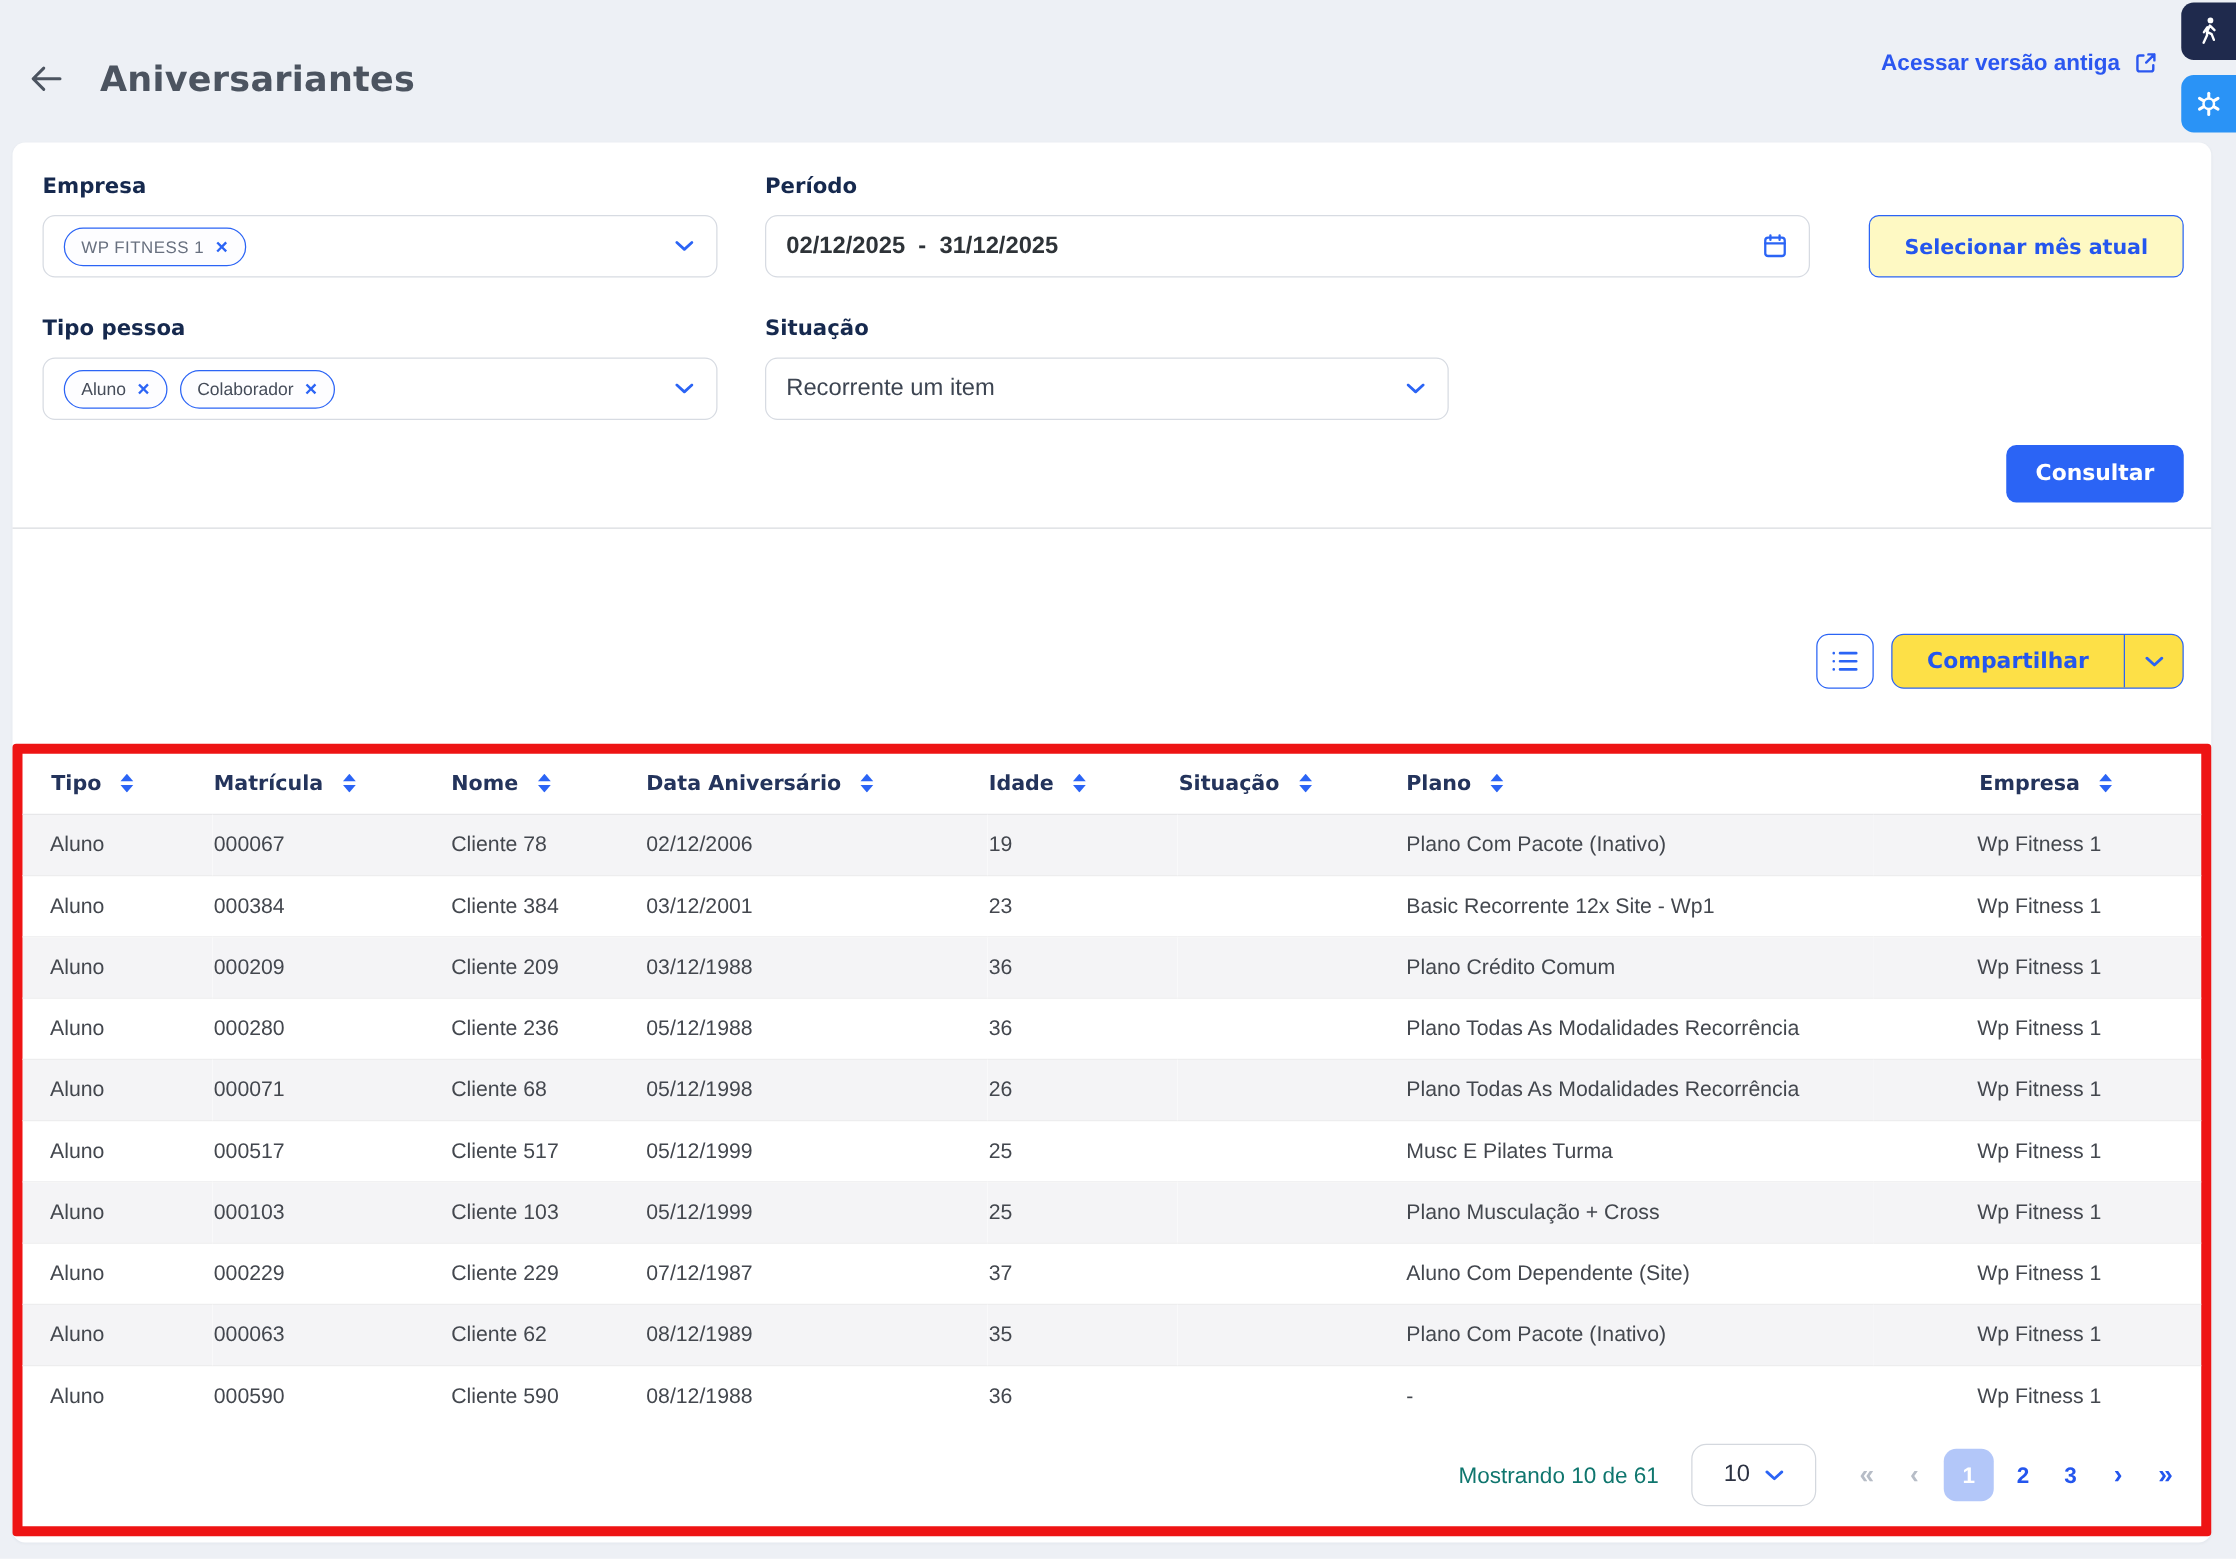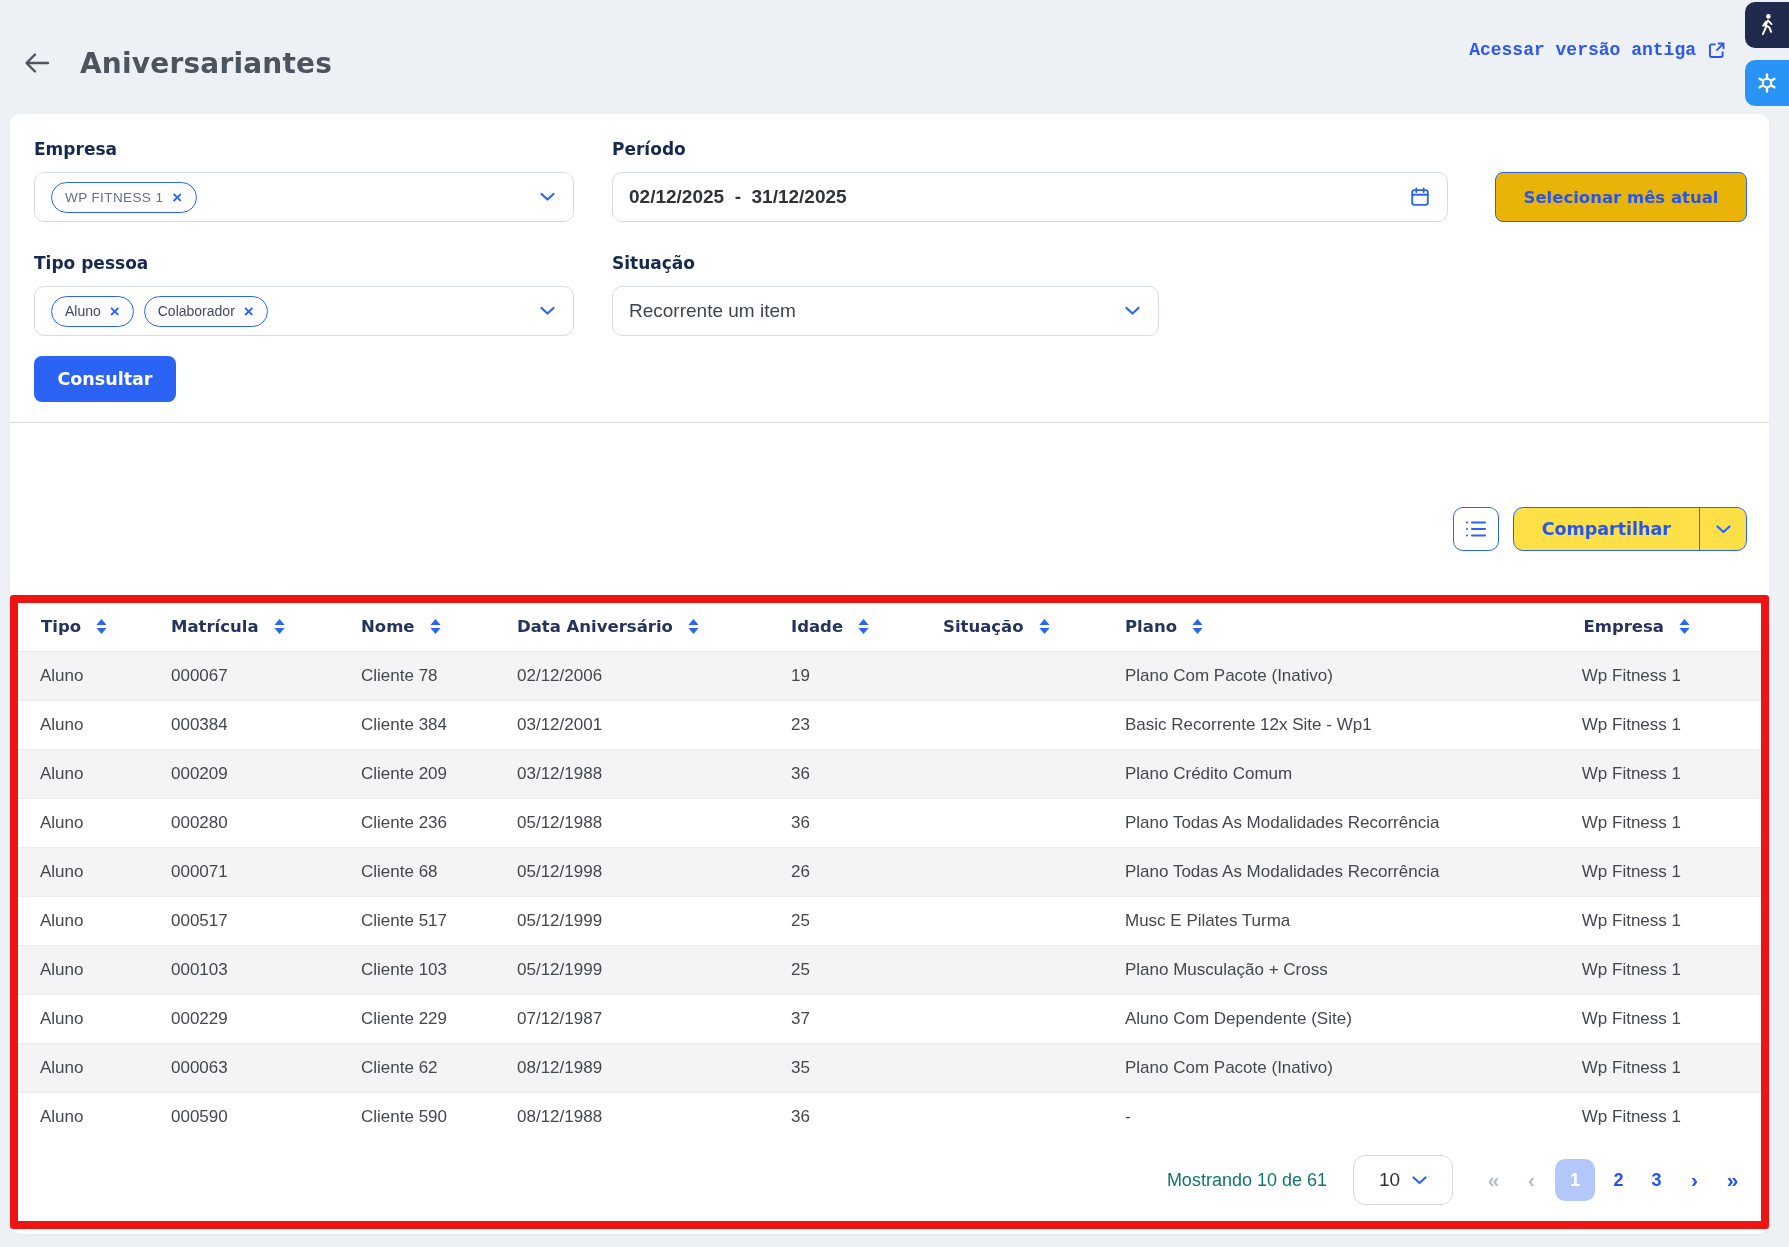--- a/index.html
+++ b/index.html
@@ -14,21 +14,21 @@
 
   
   .topbar { display:flex; align-items:center; height:114px; padding:12px 28px 0 20px; }
   .back-btn { width:34px; height:34px; display:flex; align-items:center; justify-content:center; }
   .page-title {
     margin:0 0 0 26px; font-family:"DejaVu Sans", sans-serif;
     font-size:28px; font-weight:600; color:#4c5460; letter-spacing:.2px;
   }
   .old-link {
     position:absolute; top:40px; right:62px; display:flex; align-items:flex-start; gap:10px;
-    font-family:Liberation Mono, monospace; font-size:18px; font-weight:700; color:#2b57f0;
+    font-family:Liberation Sans, sans-serif; font-size:18px; font-weight:700; color:#2b57f0;
     text-decoration:none; cursor:pointer;
   }
 
   
   .float-badge { position:absolute; right:0; width:44px; height:46px;
     border-radius:10px 0 0 10px; display:flex; align-items:center; justify-content:center; cursor:pointer; }
   .badge-walker { top:2px; background:#1f2a4d; }
   .badge-gpt { top:60px; background:#2a93f6; }
 
   
@@ -58,24 +58,24 @@
     border:1.5px solid #2b64f5; border-radius:16px; background:#fdfdff;
     font-size:14px; color:#454c59; white-space:nowrap; }
   .chip-close { color:#2b64f5; font-size:17px; font-weight:700; line-height:1; cursor:pointer; }
   [data-name="empresa-select"] .chip { font-size:13.5px; color:#68707f; letter-spacing:.4px; }
 
   .date-text { font-size:19px; color:#2e3338; white-space:pre;font-weight:bold; }
   .select-placeholder { font-size:19px; color:#3d4552; }
 
   .btn-outline {
     height:50px; width:252px; margin-left:auto; border:1.5px solid #2b64f5; border-radius:8px;
-    background:#eab308; color:#2456ee; font-family:"DejaVu Sans", sans-serif;
+    background:#fef9c3; color:#2456ee; font-family:"DejaVu Sans", sans-serif;
     font-size:16.5px; font-weight:700;
   }
-  .consult-row { display:flex; margin-top:20px; }
+  .consult-row { display:flex; justify-content:flex-end; margin-top:20px; }
   .btn-primary {
     width:142px; height:46px; background:#2b64f5; color:#fff; border-radius:8px;
     font-family:"DejaVu Sans", sans-serif; font-size:17.5px; font-weight:700;
   }
 
   .divider { height:1px; background:#d9dbdf; margin:20px -22px 0 -24px; }
 
   
   .toolbar { display:flex; justify-content:flex-end; align-items:center; gap:14px; margin-top:84px; }
   .icon-btn { width:46px; height:44px; border:1.5px solid #2b64f5; border-radius:10px;

